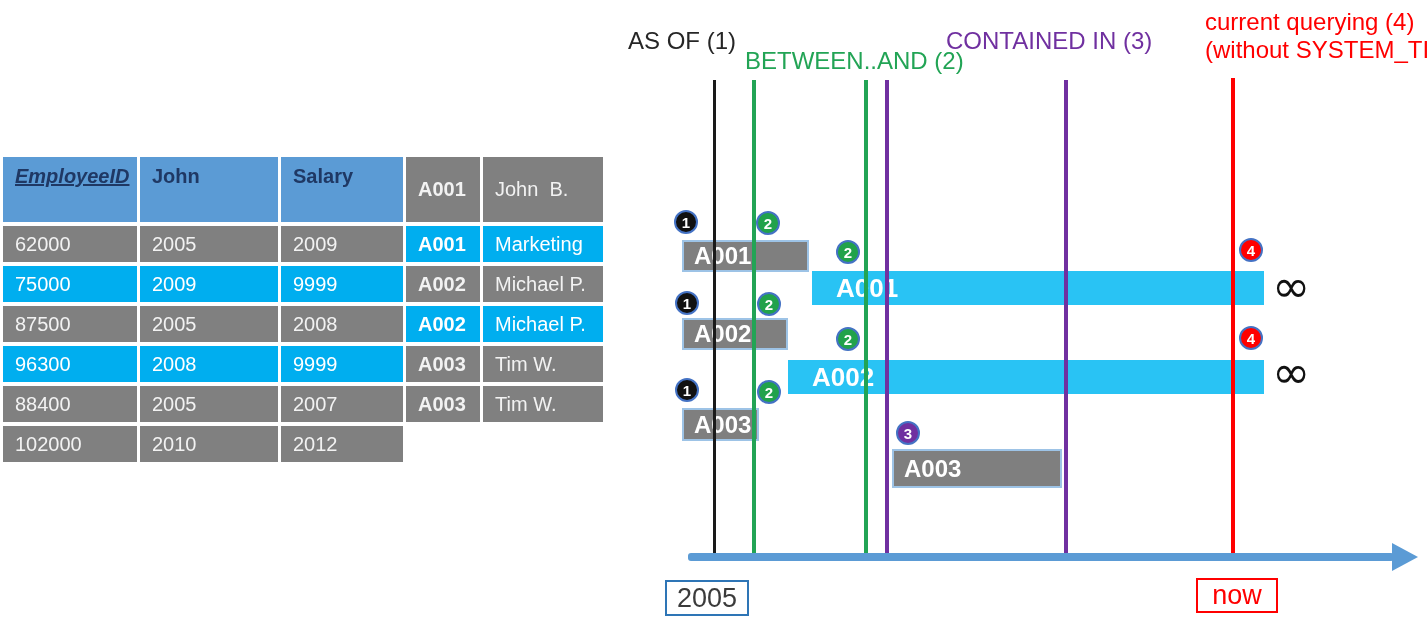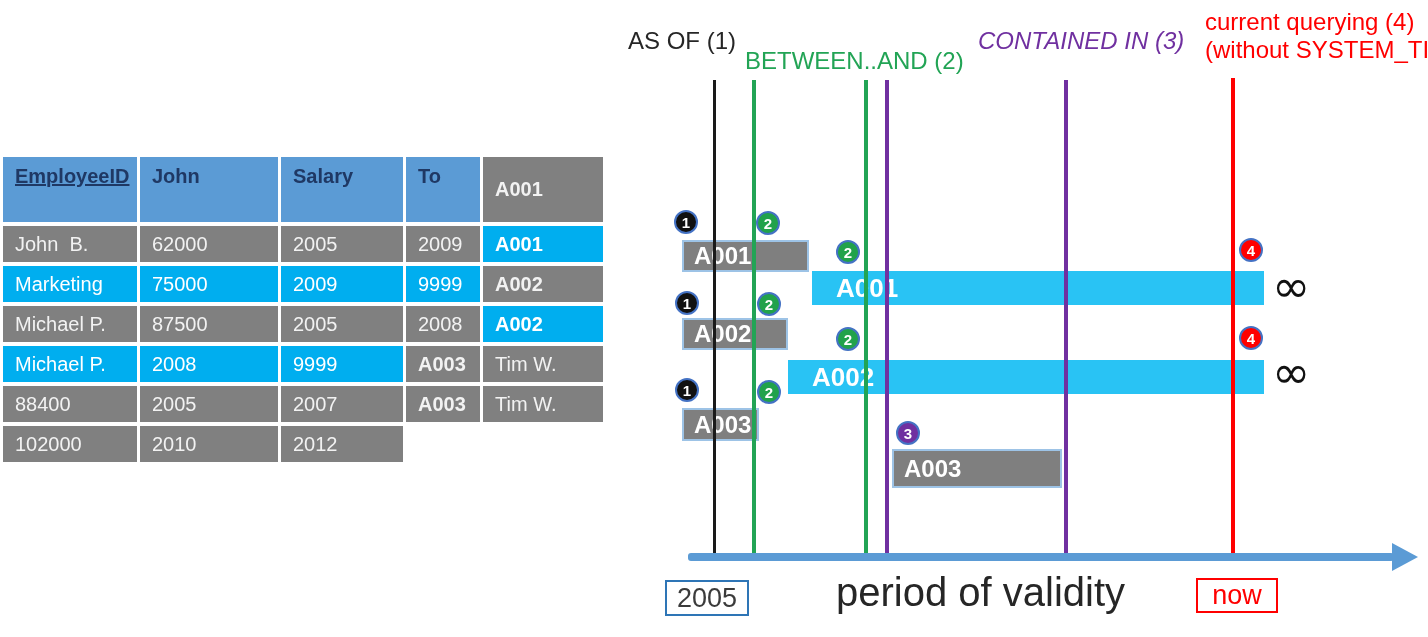--- a/index.html
+++ b/index.html
@@ -13,21 +13,21 @@
     position:absolute; left:3px; top:157px;
     display:grid;
     grid-template-columns:134px 138px 122px 74px 120px;
     grid-template-rows:65px repeat(6, 36px);
     column-gap:3px; row-gap:4px;
   }
   .th {
     background:#5B9BD5; color:#1F3864; font-weight:bold; font-size:20px;
     padding:8px 0 0 12px; box-sizing:border-box;
   }
-  .th.u span { text-decoration:underline; }
+  .th.u span { text-decoration:underline;font-style:italic; }
   .td {
     display:flex; align-items:center; padding-left:12px; box-sizing:border-box;
     font-size:20px; color:#F2F2F2; white-space:pre;
   }
   .row-gray { background:#808080; }
   .row-cyan { background:#00AEEF; color:#ffffff; }
   .td.idcol { font-weight:bold; }
 
   
   .legend-item { position:absolute; font-size:24px; white-space:nowrap; }
@@ -89,21 +89,20 @@
 </style>
 </head>
 <body>
 
 <div class="canvas">
 
   <div class="emp-table">
     <div class="th u"><span>EmployeeID</span></div>
     <div class="th">John</div>
     <div class="th">Salary</div>
-    <div class="th">To</div>
 
     <div class="td idcol row-gray">A001</div>
     <div class="td row-gray">John  B.</div>
     <div class="td row-gray">62000</div>
     <div class="td row-gray">2005</div>
     <div class="td row-gray">2009</div>
 
     <div class="td idcol row-cyan">A001</div>
     <div class="td row-cyan">Marketing</div>
     <div class="td row-cyan">75000</div>
@@ -111,39 +110,40 @@
     <div class="td row-cyan">9999</div>
 
     <div class="td idcol row-gray">A002</div>
     <div class="td row-gray">Michael P.</div>
     <div class="td row-gray">87500</div>
     <div class="td row-gray">2005</div>
     <div class="td row-gray">2008</div>
 
     <div class="td idcol row-cyan">A002</div>
     <div class="td row-cyan">Michael P.</div>
+    <div class="td row-cyan">96300</div>
     <div class="td row-cyan">2008</div>
     <div class="td row-cyan">9999</div>
 
     <div class="td idcol row-gray">A003</div>
     <div class="td row-gray">Tim W.</div>
     <div class="td row-gray">88400</div>
     <div class="td row-gray">2005</div>
     <div class="td row-gray">2007</div>
 
     <div class="td idcol row-gray">A003</div>
     <div class="td row-gray">Tim W.</div>
     <div class="td row-gray">102000</div>
     <div class="td row-gray">2010</div>
     <div class="td row-gray">2012</div>
   </div>
 
   <div class="legend-item lg-black" style="left:628px; top:27px;">AS OF (1)</div>
   <div class="legend-item lg-green" style="left:745px; top:27px;">BETWEEN..AND (2)</div>
-  <div class="legend-item lg-purple" style="left:978px; top:27px;font-style:italic;">CONTAINED IN (3)</div>
+  <div class="legend-item lg-purple" style="left:946px; top:27px;">CONTAINED IN (3)</div>
   <div class="legend-item lg-red" style="left:1160px; top:8px;">
     <div>current querying (4)</div>
     <div>(without SYSTEM_TIME)</div>
   </div>
 
   <div class="bar bar-gray" style="left:682px; top:240px; width:127px; height:32px;">A001</div>
   <div class="bar bar-cyan" style="left:812px; top:271px; width:452px; height:34px;">A001</div>
   <div class="bar bar-gray" style="left:682px; top:318px; width:106px; height:32px;">A002</div>
   <div class="bar bar-cyan" style="left:788px; top:360px; width:476px; height:34px;">A002</div>
   <div class="bar bar-gray" style="left:682px; top:408px; width:77px; height:33px;">A003</div>
@@ -168,16 +168,15 @@
   <div class="badge b-green" style="left:757px; top:380px;">2</div>
   <div class="badge b-purple" style="left:896px; top:421px;">3</div>
 
   <div class="infinity" style="left:1272px; top:263px;">∞</div>
   <div class="infinity" style="left:1272px; top:349px;">∞</div>
 
   <div class="axis-bar"></div>
   <div class="axis-arrowhead"></div>
 
   <div class="tick-box box-2005">2005</div>
-  <div class="axis-label">period of validity</div>
   <div class="tick-box box-now">now</div>
 
 </div>
 
 </body></html>

